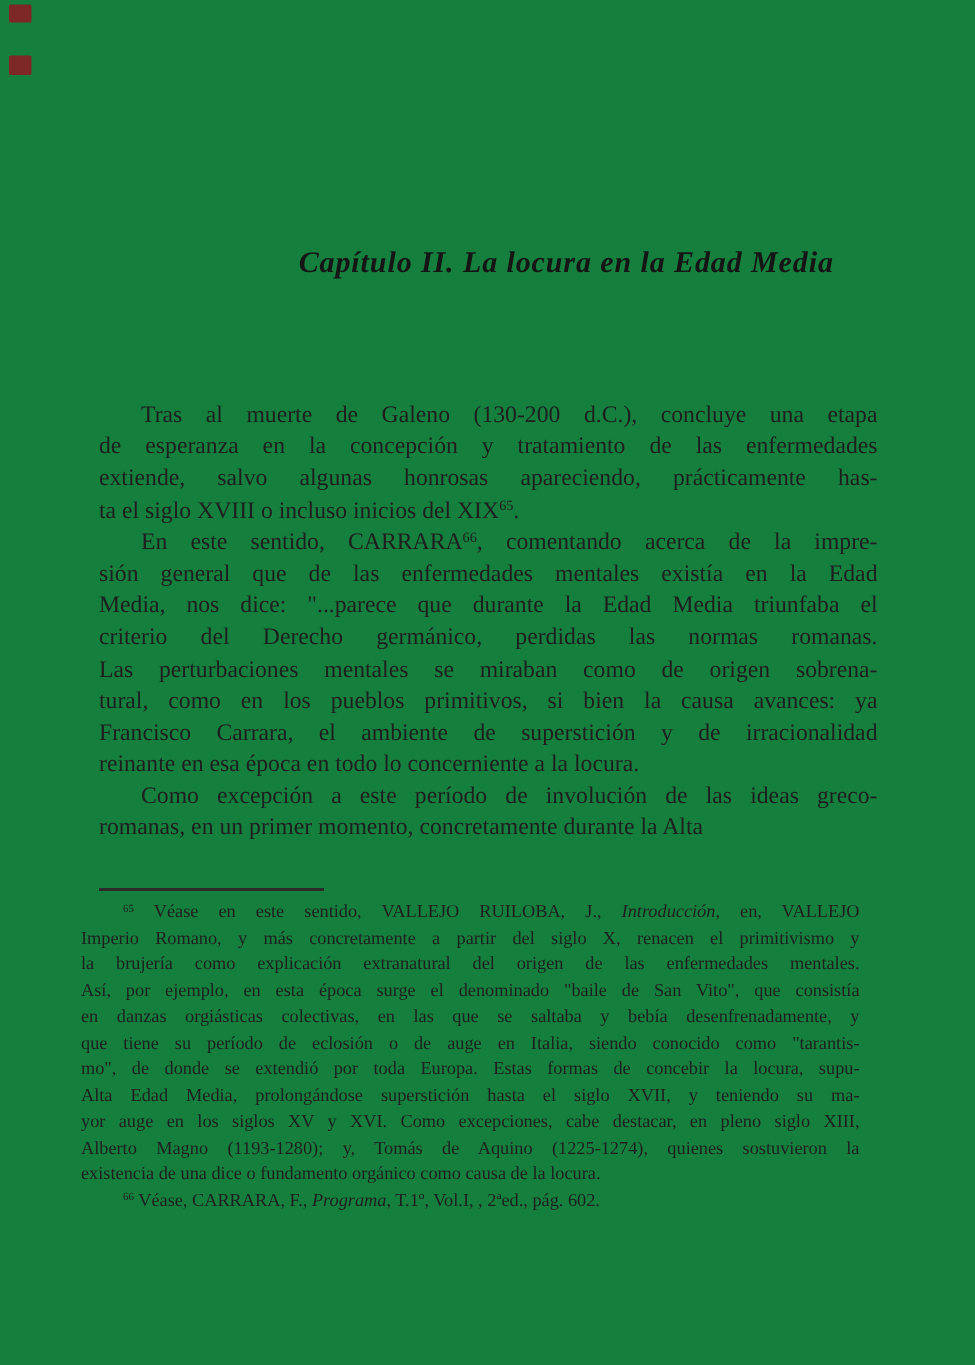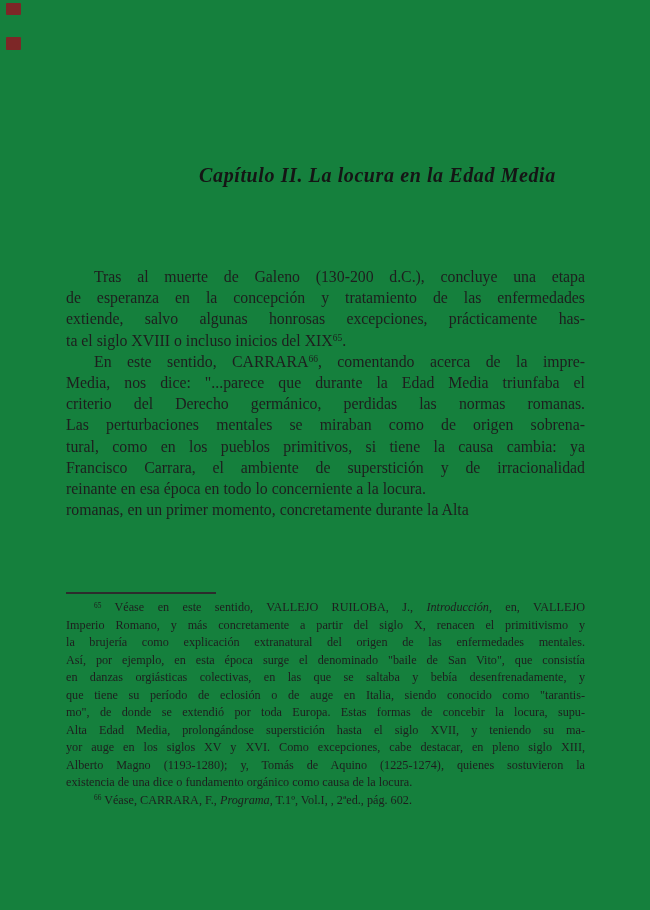--- a/index.html
+++ b/index.html
@@ -55,21 +55,21 @@
   .fn-rule {
     position: absolute;
     left: 66px;
     top: 592px;
     width: 150px;
     height: 2px;
     background: #2c2c2c;
   }
   .footnotes {
     position: absolute;
-    left: 66px;
+    left: 54px;
     top: 599px;
     width: 519px;
     font-size: 12.2px;
   }
   .footnotes .line {
     height: 17.5px;
     line-height: 17.5px;
     overflow: hidden;
     text-align: justify;
     text-align-last: justify;
@@ -89,29 +89,31 @@
 
 <div class="page">
   <div class="corner-mark m1"></div>
   <div class="corner-mark m2"></div>
 
   <div class="chapter-title">Capítulo II. La locura en la Edad Media</div>
 
   <div class="body-text" id="body-text">
       <div class="line indent">Tras al muerte de Galeno (130-200 d.C.), concluye una etapa</div>
       <div class="line">de esperanza en la concepción y tratamiento de las enfermedades</div>
-      <div class="line">extiende, salvo algunas honrosas excepciones, prácticamente has-</div>
+      <div class="line">extiende, salvo algunas honrosas apareciendo, prácticamente has-</div>
       <div class="line last">ta el siglo XVIII o incluso inicios del XIX<sup>65</sup>.</div>
       <div class="line indent">En este sentido, CARRARA<sup>66</sup>, comentando acerca de la impre-</div>
+      <div class="line">sión general que de las enfermedades mentales existía en la Edad</div>
       <div class="line">Media, nos dice: "...parece que durante la Edad Media triunfaba el</div>
       <div class="line">criterio del Derecho germánico, perdidas las normas romanas.</div>
       <div class="line">Las perturbaciones mentales se miraban como de origen sobrena-</div>
-      <div class="line">tural, como en los pueblos primitivos, si tiene la causa cambia: ya</div>
+      <div class="line">tural, como en los pueblos primitivos, si bien la causa avances: ya</div>
       <div class="line">Francisco Carrara, el ambiente de superstición y de irracionalidad</div>
       <div class="line last">reinante en esa época en todo lo concerniente a la locura.</div>
+      <div class="line indent">Como excepción a este período de involución de las ideas greco-</div>
       <div class="line last">romanas, en un primer momento, concretamente durante la Alta</div>
     </div>
 
   <div class="fn-rule"></div>
 
   <div class="footnotes" id="footnotes">
       <div class="line indent"><sup>65</sup>  Véase en este sentido, VALLEJO RUILOBA, J., <i>Introducción</i>, en, VALLEJO</div>
       <div class="line">Imperio Romano, y más concretamente a partir del siglo X, renacen el primitivismo y</div>
       <div class="line">la brujería como explicación extranatural del origen de las enfermedades mentales.</div>
       <div class="line">Así, por ejemplo, en esta época surge el denominado "baile de San Vito", que consistía</div>

